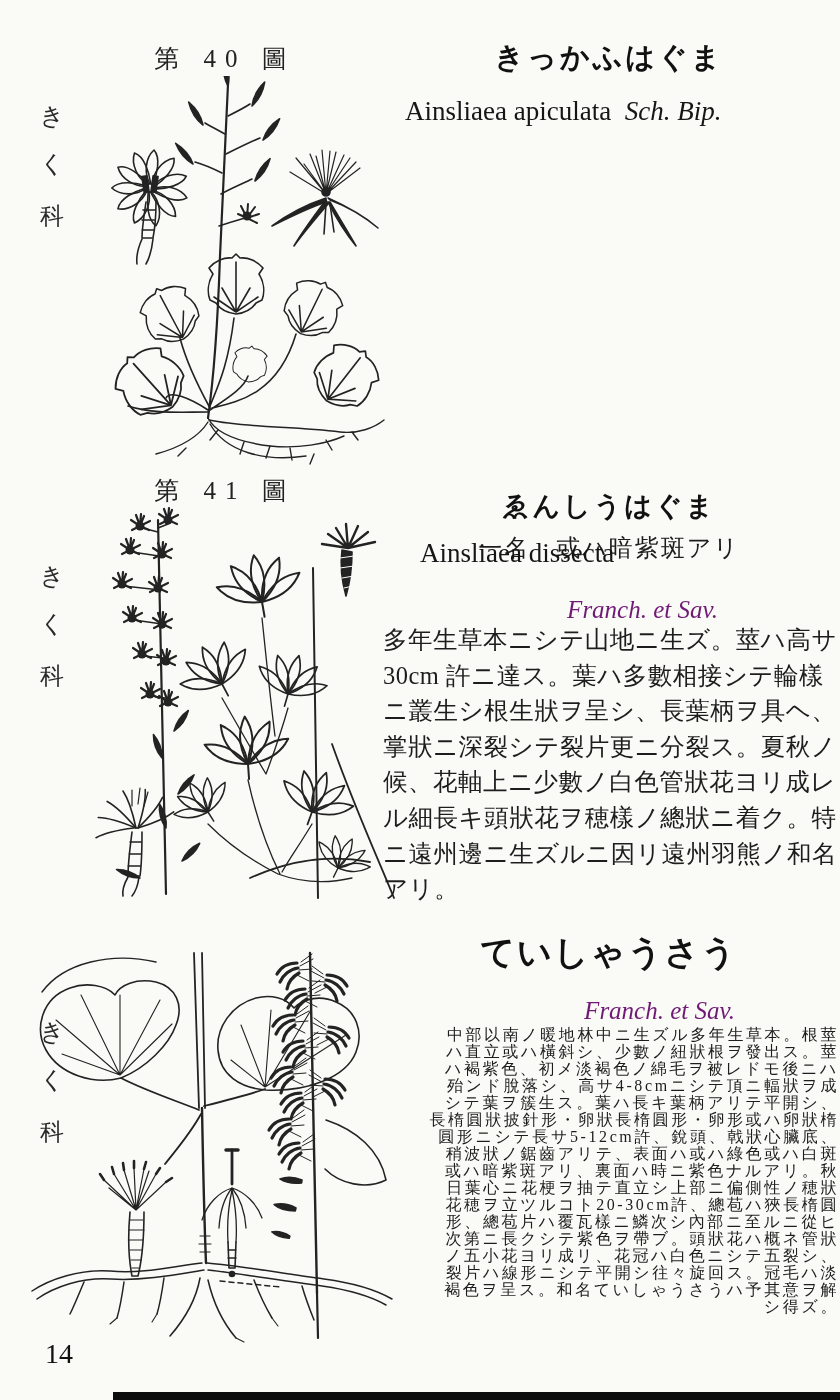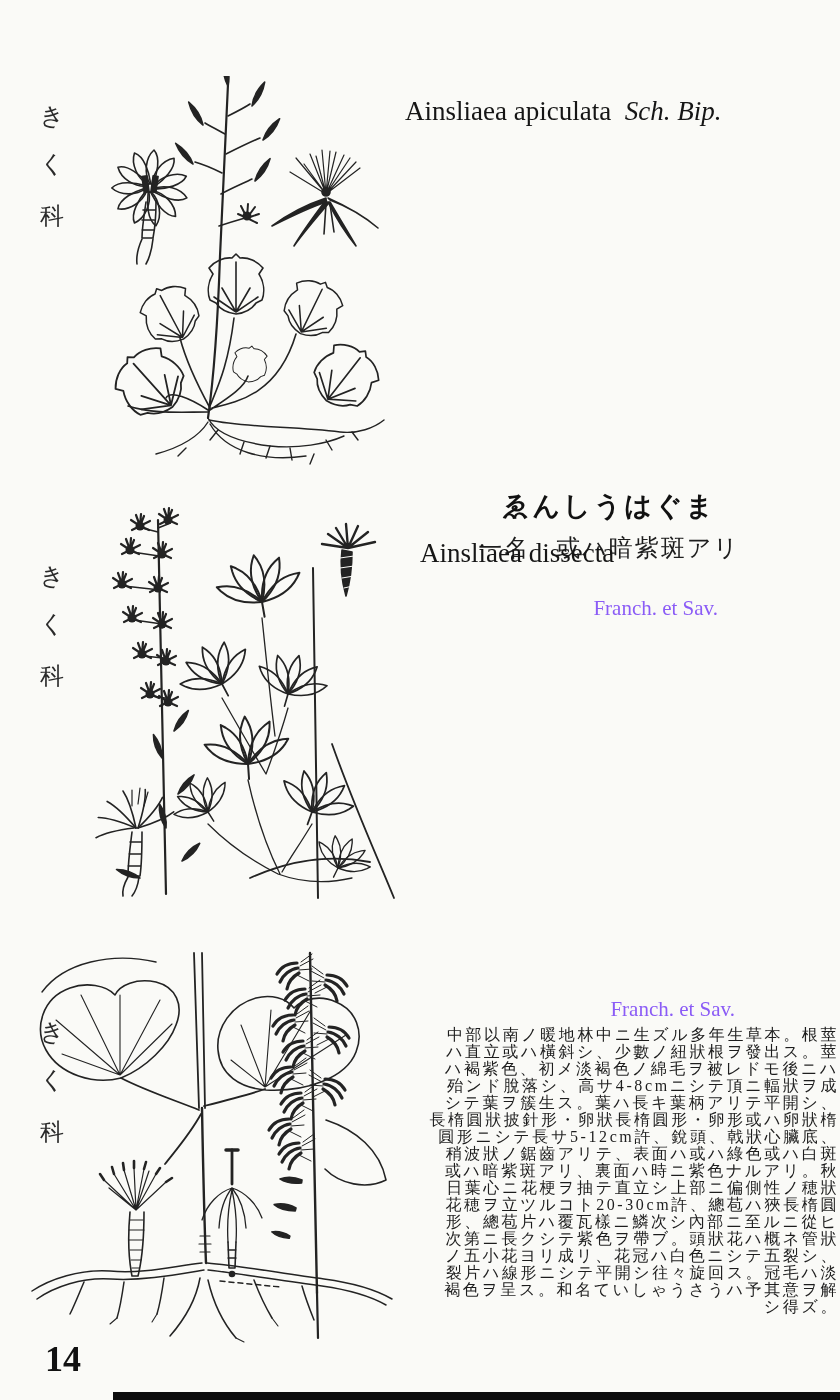--- a/index.html
+++ b/index.html
@@ -24,37 +24,38 @@
   .jp-title{
     width:452px;text-align:center;font-weight:bold;
     color:#111;white-space:nowrap;
   }
   .t1{font-size:29px;letter-spacing:3px;}
   .t2{font-size:27px;letter-spacing:3px;}
   .t3{font-size:34px;letter-spacing:2px;}
   .alias{width:452px;text-align:center;font-size:24px;letter-spacing:2px;color:#1d1d1d;}
   .latin{font-size:27px;color:#161616;white-space:nowrap;}
   .latin .author{font-style:italic;}
-  .latin-right{text-align:right;font-size:21px;color:#8b5cf6;}
+  .latin-right{text-align:right;font-style:italic;font-size:25px;color:#701a75;}
   .body-text{
     white-space:pre-line;color:#1d1d1d;
     width:458px;
   }
   .body-large{font-size:24.5px;line-height:37.4px;letter-spacing:0.5px;}
   .body-large2{font-size:24.5px;line-height:35.6px;letter-spacing:0.5px;}
   .body-small{font-size:16px;line-height:17px;letter-spacing:2.6px;text-align:right;}
-  .page-number{font-size:36px;font-weight:bold;color:#111;}
+  .page-number{font-size:28px;font-weight:normal;color:#111;}
   .edge-bar{background:#0d0d0d;}
   svg.fig{stroke:#232323;fill:none;stroke-width:1.6;stroke-linecap:round;stroke-linejoin:round;}
 </style>
 </head>
 <body>
 
 <div class="page">
 
+  <div class="abs fig-caption" style="left:95px;top:42px;">第 40 圖</div>
   <div class="abs margin-label" style="left:36px;top:88px;">きく科</div>
 
   <svg class="abs fig" style="left:58px;top:76px;" width="348" height="392" viewBox="0 0 348 392">
     <defs>
       <path id="f40-leaf" d="M0,30 C-8,29 -16,25 -20,19 L-26,16 C-29,8 -28,-2 -23,-10 L-27,-16 C-21,-23 -12,-27 -4,-26 L0,-30 L4,-26 C12,-27 21,-23 27,-16 L23,-10 C28,-2 29,8 26,16 L20,19 C16,25 8,29 0,30 Z"></path>
       <path id="f40-vein" d="M0,28 L-14,4 M0,28 L0,-22 M0,28 L14,4 M0,28 L-22,13 M0,28 L22,13"></path>
       <path id="f40-bud" d="M0,0 C-3,-8 -3,-18 0,-27 C3,-18 3,-8 0,0 Z" fill="#232323"></path>
       <path id="f40-petal" d="M0,-4 C-6,-14 -5,-30 4,-38 C11,-30 7,-14 3,-4 Z"></path>
     </defs>
     <g>
@@ -115,25 +116,27 @@
     </g>
     <g stroke-width="1.4">
       <path d="M150,342 C158,358 180,366 212,370 C240,373 268,368 286,360"></path>
       <path d="M150,346 C140,362 120,372 98,378"></path>
       <path d="M152,348 C168,376 206,386 248,380"></path>
       <path d="M151,344 C188,352 236,350 282,356 C300,358 316,352 326,344"></path>
       <path d="M212,370 L208,382 M232,372 L234,384 M256,378 L252,388 M186,366 L182,378 M268,364 L274,374 M294,356 L300,364 M160,354 L152,364 M128,372 L120,380"></path>
     </g>
   </svg>
 
+  <div class="abs jp-title t1" style="left:383px;top:38px;">きっかふはぐま</div>
   <div class="abs latin" style="left:405px;top:84px;margin-top:12px;">
     <span>Ainsliaea apiculata</span>&nbsp;
     <span class="author">Sch. Bip.</span>
   </div>
 
+  <div class="abs fig-caption" style="left:95px;top:474px;">第 41 圖</div>
   <div class="abs margin-label" style="left:36px;top:548px;">きく科</div>
 
   <svg class="abs fig" style="left:70px;top:506px;" width="332" height="400" viewBox="0 0 332 400">
     <defs>
       <g id="f41-head">
         <circle r="4.5" fill="#232323" stroke="none"></circle>
         <path d="M0,0 L-9,-6 M0,0 L-4,-11 M0,0 L4,-10 M0,0 L10,-5 M0,0 L9,4 M0,0 L-8,4 M0,0 L1,-12" stroke-width="2.2"></path>
       </g>
       <path id="f41-bud" d="M0,0 C-3,-8 -3,-17 0,-25 C3,-17 3,-8 0,0 Z" fill="#232323"></path>
       <path id="f41-lobe" d="M0,0 C-5,-11 -7,-23 -2,-34 L0,-38 L2,-34 C7,-23 5,-11 0,0 Z"></path>
@@ -200,20 +203,28 @@
       <path d="M62,300 L62,284 M68,298 L70,282 M74,300 L78,286" stroke-width="1.2"></path>
       <path d="M62,326 C60,342 58,356 58,370 M72,326 C72,342 72,356 70,370 M58,370 L70,370 M60,336 L72,336 M59,348 L71,348 M58,360 L70,360"></path>
       <path d="M58,371 C54,378 52,384 53,390 M69,371 C68,379 66,385 62,390"></path>
     </g>
   </svg>
 
   <div class="abs jp-title t2" style="left:383px;top:488px;">ゑんしうはぐま</div>
   <div class="abs alias" style="left:383px;top:532px;">一名　或ハ暗紫斑アリ</div>
   <div class="abs latin" style="left:420px;top:538px;">Ainsliaea dissecta</div>
   <div class="abs latin-right" style="left:383px;top:596px;width:335px;">Franch. et Sav.</div>
+  <div class="abs body-text body-large2" style="left:383px;top:622px;">多年生草本ニシテ山地ニ生ズ。莖ハ高サ
+30cm 許ニ達ス。葉ハ多數相接シテ輪樣
+ニ叢生シ根生狀ヲ呈シ、長葉柄ヲ具ヘ、
+掌狀ニ深裂シテ裂片更ニ分裂ス。夏秋ノ
+候、花軸上ニ少數ノ白色管狀花ヨリ成レ
+ル細長キ頭狀花ヲ穂樣ノ總狀ニ着ク。特
+ニ遠州邊ニ生ズルニ因リ遠州羽熊ノ和名
+アリ。</div>
 
   <div class="abs margin-label" style="left:36px;top:1004px;">きく科</div>
 
   <svg class="abs fig" style="left:24px;top:948px;" width="380" height="400" viewBox="0 0 380 400">
     <defs>
       <g id="f42-cluster">
         <path d="M0,0 C-8,1 -15,7 -18,14" stroke-width="3.2"></path>
         <path d="M-1,-5 C-10,-5 -17,-1 -21,6" stroke-width="3.2"></path>
         <path d="M1,5 C-6,9 -10,15 -11,21" stroke-width="3.2"></path>
         <path d="M2,-2 L15,-9 M1,2 L14,1 M-1,7 L11,13 M3,-6 L14,-14" stroke-width="1"></path>
@@ -269,20 +280,21 @@
       <path d="M178,315 C150,318 120,326 86,323 C56,321 26,331 8,343"></path>
       <path d="M180,322 C150,327 118,333 87,331 C58,329 30,339 13,351"></path>
       <path d="M183,315 C220,318 260,326 300,331 C330,335 354,343 368,351"></path>
       <path d="M184,322 C220,326 258,333 298,338 C326,342 348,349 362,357"></path>
       <path d="M196,333 L256,339" stroke-dasharray="5,4"></path>
       <path d="M140,330 C138,344 136,356 133,366 M100,334 C98,348 96,360 93,370 M60,334 C54,348 50,358 46,366 M230,332 C236,348 242,360 248,370 M278,338 C282,352 286,362 290,372 M176,330 C172,352 160,372 146,388 M184,332 C190,358 200,376 212,390"></path>
       <path d="M133,366 L128,374 M93,370 L86,376 M248,370 L254,378 M212,390 L220,394" stroke-width="1.1"></path>
     </g>
   </svg>
 
+  <div class="abs jp-title t3" style="left:383px;top:930px;">ていしゃうさう</div>
   <div class="abs latin-right" style="left:383px;top:997px;width:352px;">Franch. et Sav.</div>
   <div class="abs body-text body-small" style="left:381px;top:1026px;">中部以南ノ暖地林中ニ生ズル多年生草本。根莖
 ハ直立或ハ橫斜シ、少數ノ紐狀根ヲ發出ス。莖
 ハ褐紫色、初メ淡褐色ノ綿毛ヲ被レドモ後ニハ
 殆ンド脫落シ、高サ4-8cmニシテ頂ニ輻狀ヲ成
 シテ葉ヲ簇生ス。葉ハ長キ葉柄アリテ平開シ、
 長楕圓狀披針形・卵狀長楕圓形・卵形或ハ卵狀楕
 圓形ニシテ長サ5-12cm許、銳頭、戟狀心臟底、
 稍波狀ノ鋸齒アリテ、表面ハ或ハ綠色或ハ白斑
 或ハ暗紫斑アリ、裏面ハ時ニ紫色ナルアリ。秋

